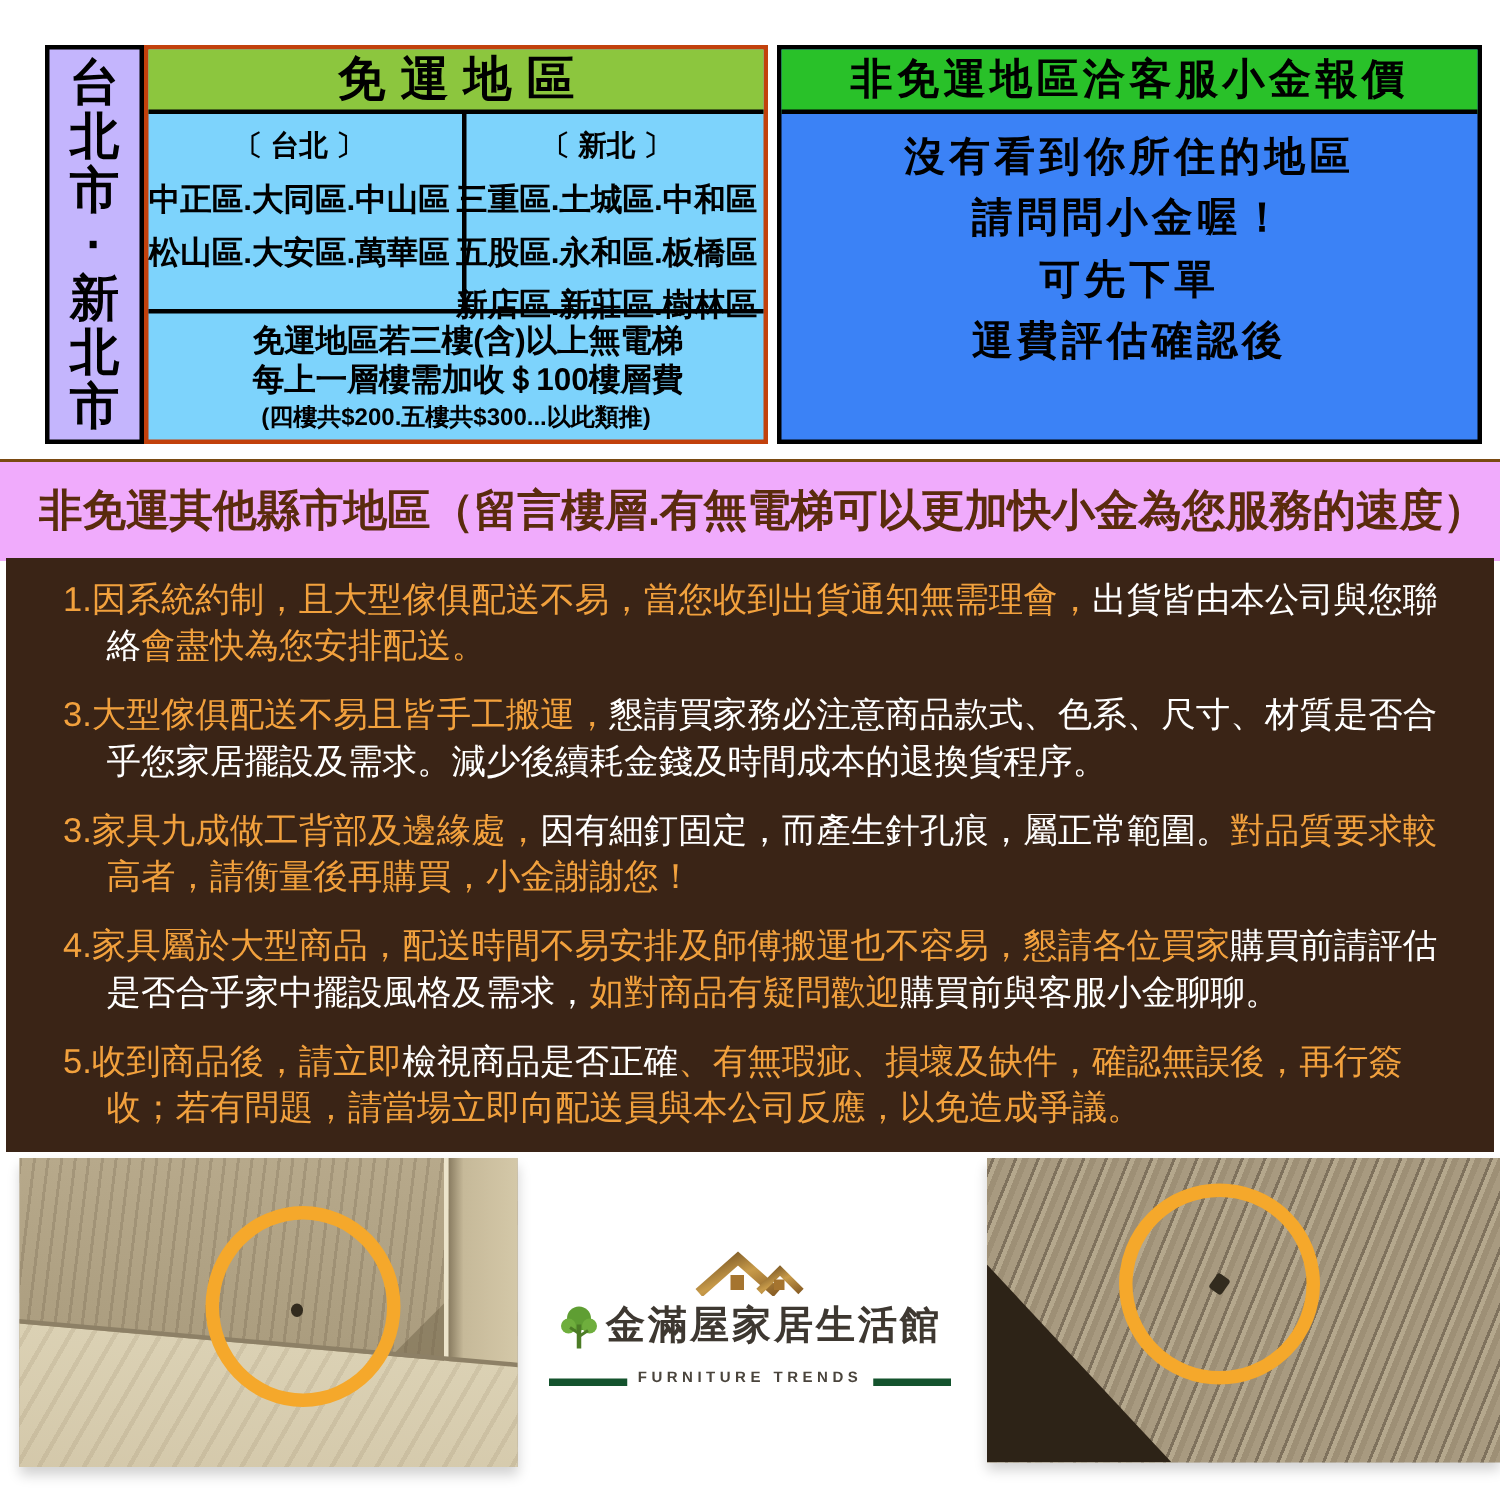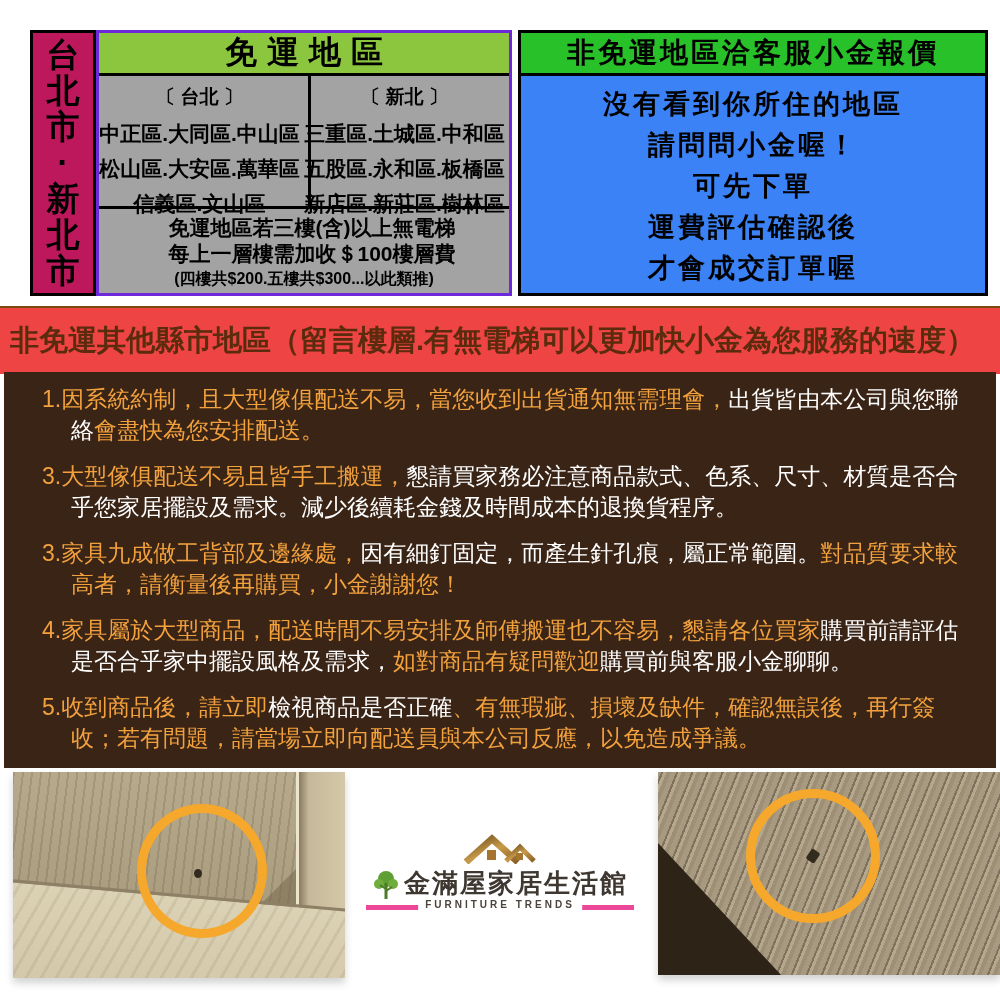--- a/index.html
+++ b/index.html
@@ -6,30 +6,30 @@
   body{
     width:1000px;height:1000px;position:relative;background:#ffffff;
     font-family:"Liberation Sans","DejaVu Sans",sans-serif;
     -webkit-font-smoothing:antialiased;
   }
   .abs{position:absolute;}
 
   
   .sidebar{
     left:30px;top:30px;width:60px;height:260px;
-    background:#be185d;border:3px solid #000;
+    background:#c4b5fd;border:3px solid #000;
     display:flex;align-items:center;justify-content:center;
   }
   .sidebar-text{
     width:38px;font-size:33px;font-weight:bold;color:#000;
     line-height:36px;text-align:center;word-break:break-all;
   }
   .free-table{
     left:96px;top:30px;width:410px;height:260px;
-    background:#a3a3a3;border:3px solid #6d28d9;
+    background:#7dd3fc;border:3px solid #c2410c;
   }
   .free-header{
     height:40px;background:#8CC63E;border-bottom:3px solid #000;
     display:flex;align-items:center;justify-content:center;
     font-size:32px;font-weight:bold;letter-spacing:10px;color:#000;text-indent:10px;
   }
   .free-body{position:relative;height:130px;display:flex;}
   .free-col{flex:1;text-align:center;padding-top:6px;}
   .free-col.right{flex:1.04;}
   .col-divider{position:absolute;left:209px;top:0;width:3px;height:130px;background:#000;}
@@ -48,23 +48,23 @@
   .quote-header{
     height:40px;background:#29C129;border-bottom:3px solid #000;
     display:flex;align-items:center;justify-content:center;
     font-size:28px;font-weight:bold;letter-spacing:3px;color:#000;
   }
   .quote-body{padding-top:8px;text-align:center;}
   .quote-line{font-size:27px;font-weight:bold;color:#000;line-height:41px;letter-spacing:3px;}
 
   
   .banner{
-    left:0;top:306px;width:1000px;height:68px;background:#ef4444;
+    left:0;top:306px;width:1000px;height:68px;background:#f0abfc;
     display:flex;align-items:center;
-    font-size:29px;font-weight:bold;color:#5A2B0D;padding-left:10px;box-sizing:border-box;
+    font-size:29px;font-weight:bold;color:#5A2B0D;padding-left:26px;box-sizing:border-box;
     border-top:2px solid #7a4a12;
   }
 
   
   .notes-block{
     left:4px;top:372px;width:992px;height:396px;background:#3A2416;
     box-sizing:border-box;padding:12px 20px 0 20px;
   }
   .note-item{
     font-size:23px;font-weight:normal;line-height:31px;
@@ -101,42 +101,41 @@
   .ring-right{left:88px;top:17px;width:134px;height:134px;}
   .hole{position:absolute;background:#322b1e;}
   .hole-left{left:181px;top:97px;width:8px;height:9px;border-radius:50%;}
   .hole-right{left:150px;top:78px;width:10px;height:12px;transform:rotate(35deg);border-radius:2px;}
 
   
   .logo{left:366px;top:834px;width:268px;text-align:center;}
   .logo-house{display:block;margin:0 auto 2px auto;}
   .logo-row{display:flex;align-items:flex-end;justify-content:center;gap:4px;}
   .logo-title{font-size:26px;font-weight:bold;color:#3E3831;letter-spacing:2px;white-space:nowrap;}
-  .logo-band{position:relative;margin-top:4px;height:5px;background:#ec4899;}
+  .logo-band{position:relative;margin-top:18px;height:5px;background:#14532d;}
   .logo-tagline{
     position:absolute;left:50%;top:-6px;transform:translateX(-50%);
     background:#fff;padding:0 7px;font-size:10px;font-weight:bold;
     letter-spacing:3px;color:#4A443C;white-space:nowrap;
   }
 </style>
 </head>
 <body>
 
 <div class="abs sidebar">
   <div class="sidebar-text">台北市·新北市</div>
 </div>
 
 <div class="abs free-table">
   <div class="free-header">免運地區</div>
   <div class="free-body">
     <div class="free-col">
       <div class="col-title">〔 台北 〕</div>
       <div class="district-row">中正區.大同區.中山區</div>
       <div class="district-row">松山區.大安區.萬華區</div>
-      <div class="district-row">信義區.文山區</div>
     </div>
     <div class="col-divider"></div>
     <div class="free-col right">
       <div class="col-title">〔 新北 〕</div>
       <div class="district-row">三重區.土城區.中和區</div>
       <div class="district-row">五股區.永和區.板橋區</div>
       <div class="district-row">新店區.新莊區.樹林區</div>
     </div>
   </div>
   <div class="free-note">
@@ -146,21 +145,20 @@
   </div>
 </div>
 
 <div class="abs quote-table">
   <div class="quote-header">非免運地區洽客服小金報價</div>
   <div class="quote-body">
     <div class="quote-line">沒有看到你所住的地區</div>
     <div class="quote-line">請問問小金喔！</div>
     <div class="quote-line">可先下單</div>
     <div class="quote-line">運費評估確認後</div>
-    <div class="quote-line">才會成交訂單喔</div>
   </div>
 </div>
 
 <div class="abs banner">非免運其他縣市地區（留言樓層.有無電梯可以更加快小金為您服務的速度）</div>
 
 <div class="abs notes-block">
   <div class="note-item">
     <span class="seg-orange">1.因系統約制，且大型傢俱配送不易，當您收到出貨通知無需理會，</span><span class="seg-white">出貨皆由本公司與您聯絡</span><span class="seg-orange">會盡快為您安排配送。</span>
   </div>
   <div class="note-item">

